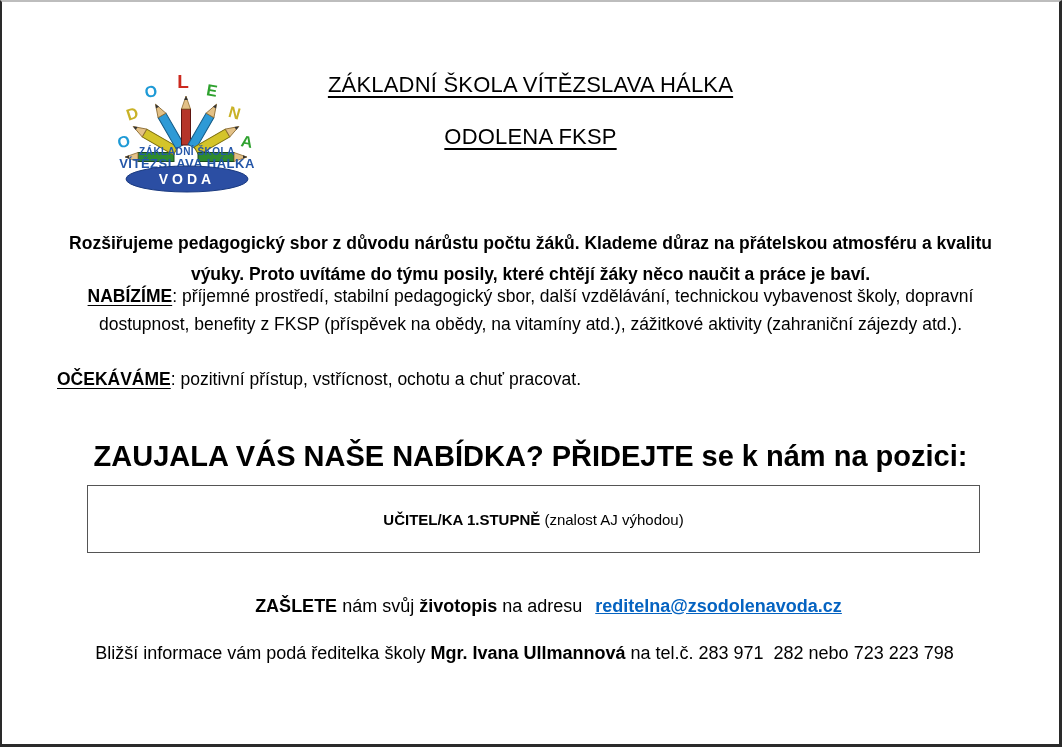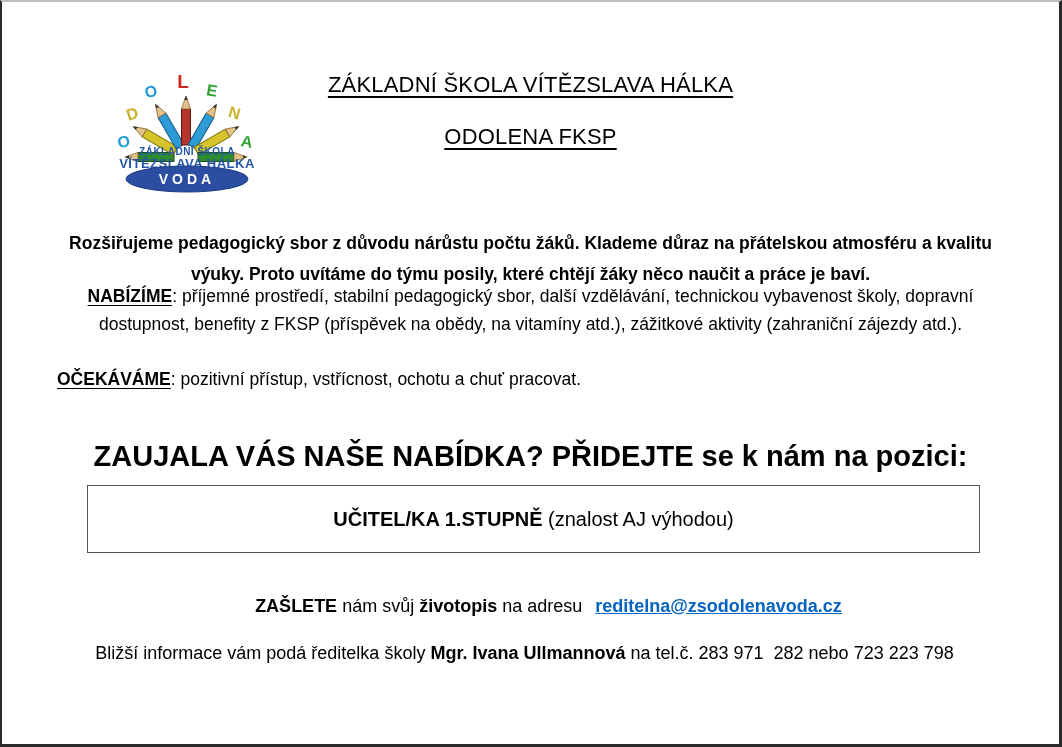--- a/index.html
+++ b/index.html
@@ -53,21 +53,21 @@
     position: absolute; top: 438px; left: 0; right: 0;
     text-align: center; font-size: 29px; font-weight: bold;
   }
   .posbox {
     position: absolute; top: 483px; left: 85px; width: 893px; height: 68px;
     border: 1px solid #555555;
     background: #ffffff;
     display: flex; flex-direction: column; justify-content: center;
     row-gap: 9px;
   }
-  .posrow { text-align: center; font-size: 20px; }
+  .posrow { text-align: center; font-size: 15px; }
   .posrow b { font-weight: bold; }
   .send {
     position: absolute; top: 594px; left: 0; right: 0;
     text-align: center; font-size: 18px; margin-left: 36px;
   }
   .send .b { font-weight: bold; }
   .email {
     font-weight: bold;
     text-decoration: underline;
     margin-left: 8px;

